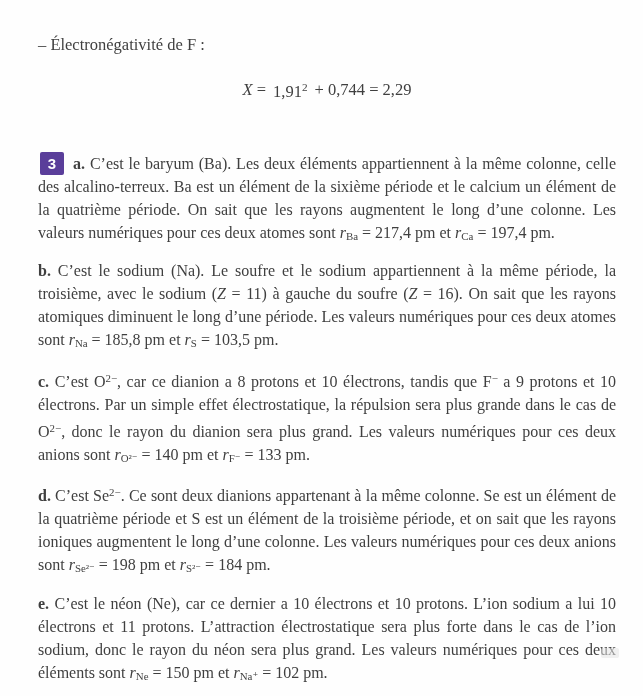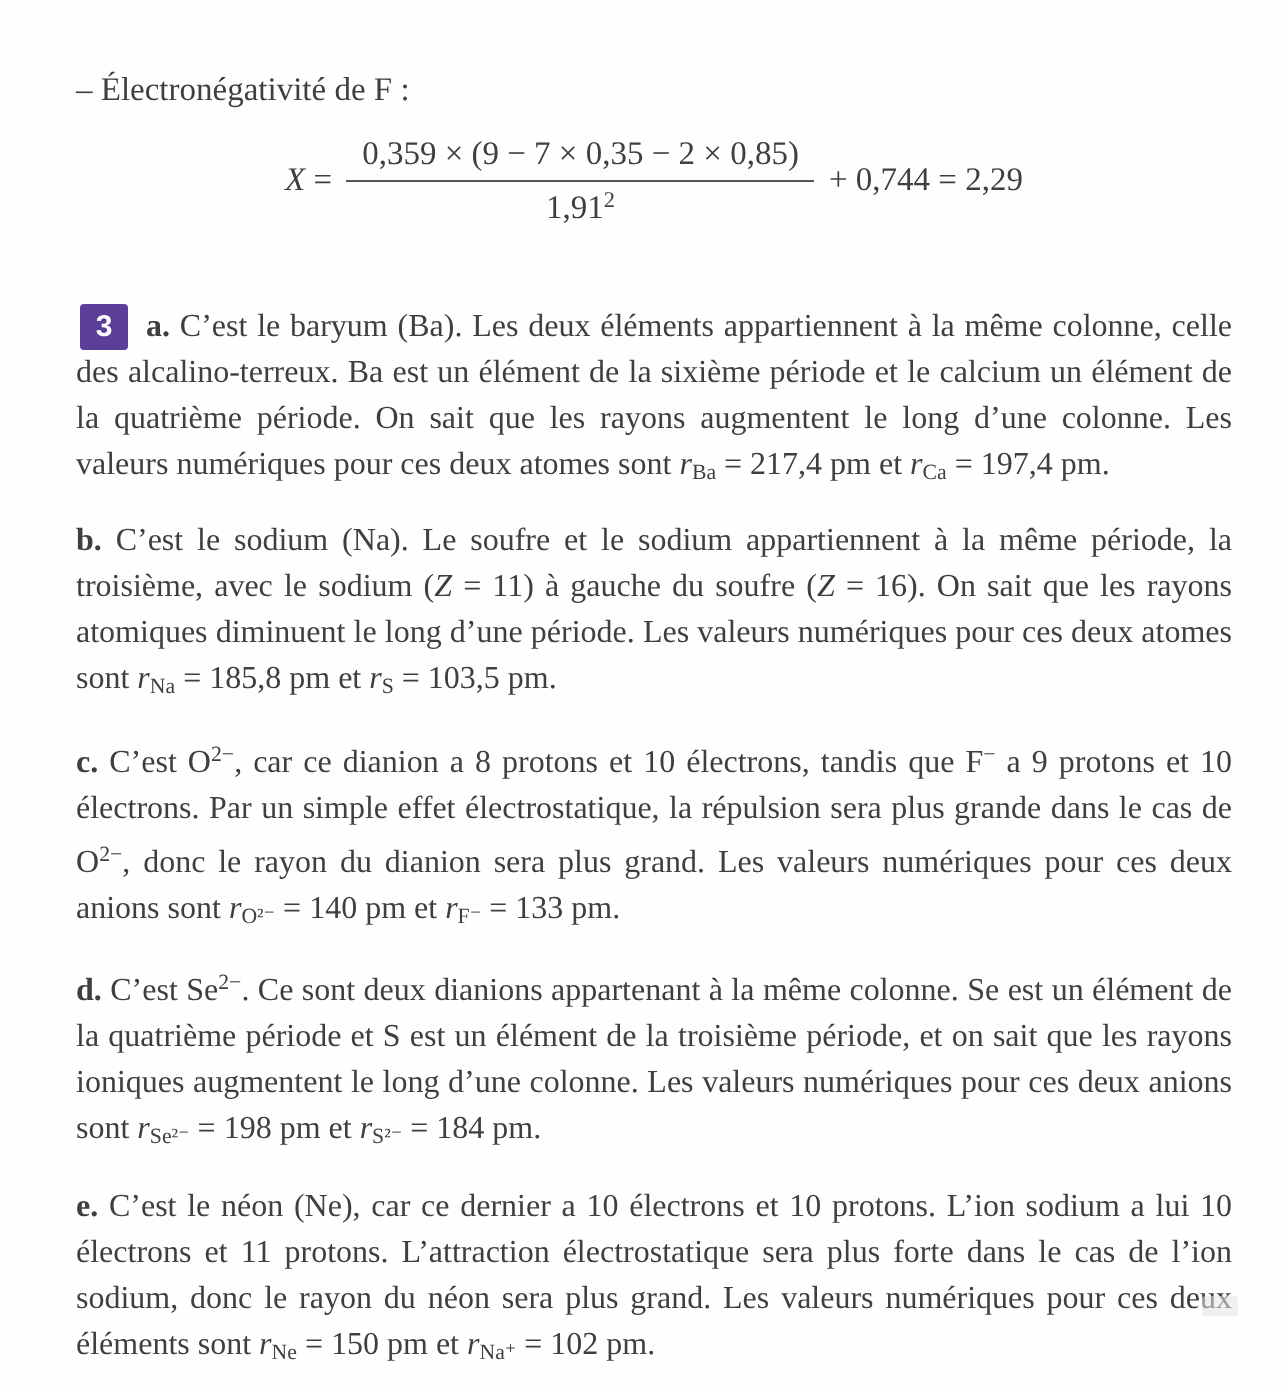--- a/index.html
+++ b/index.html
@@ -72,21 +72,20 @@
 
 <div class="page">
   <div class="content">
 
     <div class="intro">
       <div class="heading-line"><span>– Électronégativité de F :</span></div>
 
       <div class="formula-row">
         <span><span class="run-i">X</span><span> = </span></span>
         <span class="frac">
-          <span class="num"><span>0,359 × (9 − 7 × 0,35 − 2 × 0,85)</span></span>
           <span class="den"><span>1,91</span><span class="run-sup">2</span></span>
         </span>
         <span><span>+ 0,744 = 2,29</span></span>
       </div>
     </div>
 
     <div class="exercise">
 
       <p class="para">
         <span class="badge" style="background-color: rgb(90, 62, 154);">3</span><span><span class="run-b">a.</span><span> C’est le baryum (Ba). Les deux éléments appartiennent à la même colonne, celle des alcalino-terreux. Ba est un élément de la sixième période et le calcium un élément de la quatrième période. On sait que les rayons augmentent le long d’une colonne. Les valeurs numériques pour ces deux atomes sont </span><span class="run-i">r</span><span class="run-sub">Ba</span><span> = 217,4 pm et </span><span class="run-i">r</span><span class="run-sub">Ca</span><span> = 197,4 pm.</span></span>

